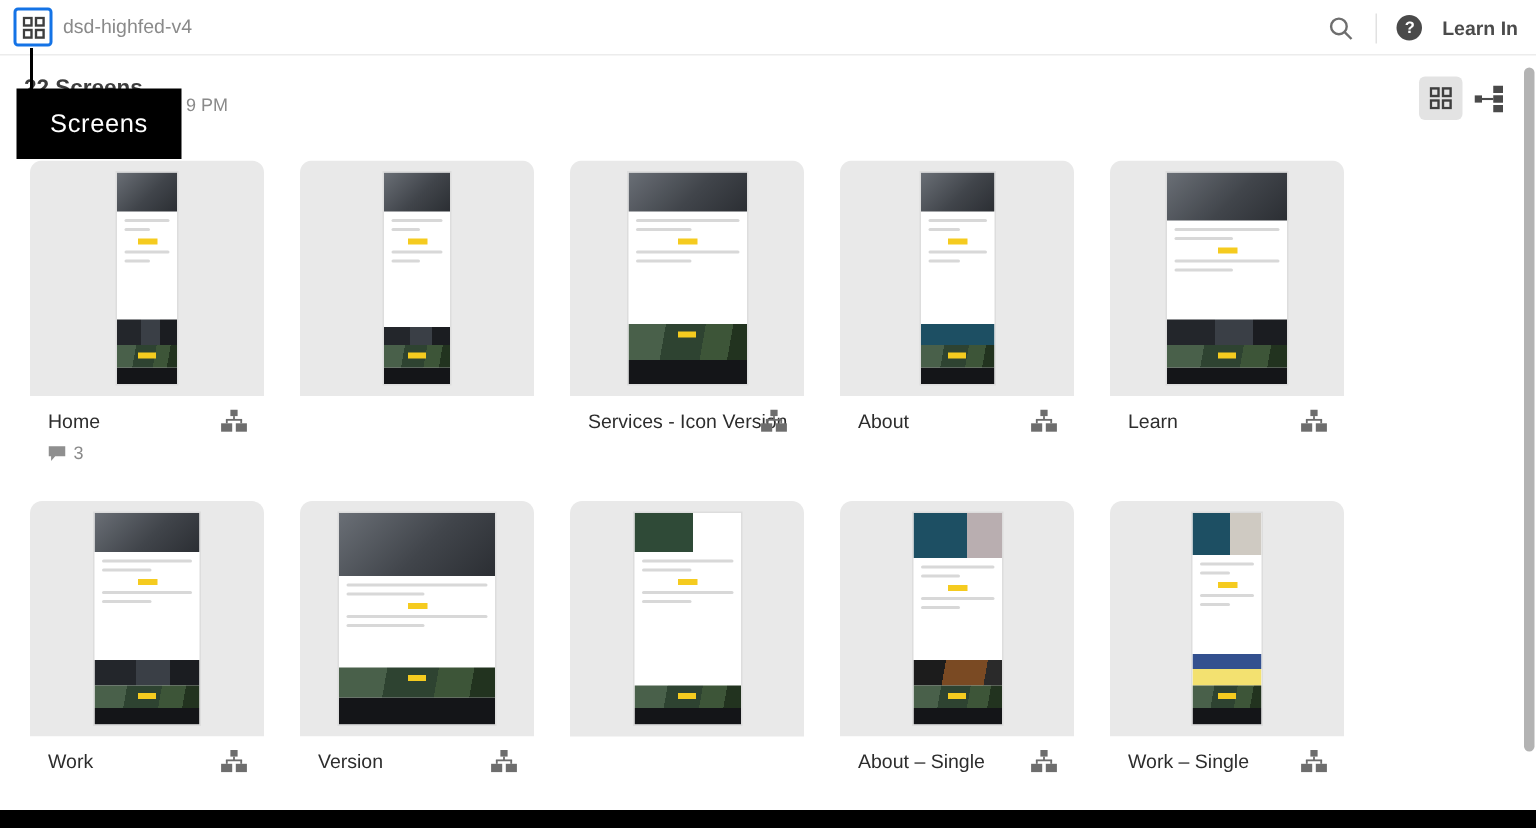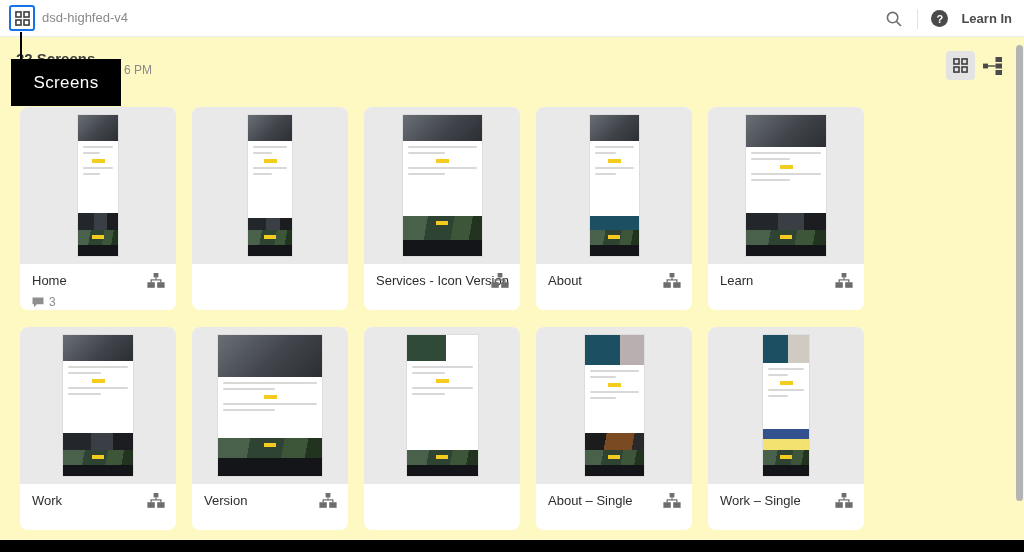--- a/index.html
+++ b/index.html
@@ -1,19 +1,19 @@
 <!DOCTYPE html>
 <html><head>
 <meta charset="utf-8">
 <style>
   * { box-sizing: border-box; }
   html,body { margin:0; padding:0; background:#ddd; }
   .screen {
     position:relative; width:1024px; height:552px; overflow:hidden;
-    background:#fef9c3; font-family:"Liberation Sans", sans-serif;
+    background:#ffffff; font-family:"Liberation Sans", sans-serif;
   }
 
   
   .header {
     position:absolute; top:0; left:0; right:0; height:37px;
     background:#ffffff; border-bottom:1px solid #ececec;
   }
   .overview-btn {
     position:absolute; left:9px; top:5px; width:26px; height:26px;
     border:2px solid #1473e6; border-radius:3px; background:#fff;
@@ -56,21 +56,21 @@
   }
   .tooltip {
     position:absolute; left:11px; top:59px; width:110px; height:47px; background:#000;
     color:#fff; font-size:17px; letter-spacing:.4px; z-index:6;
     display:flex; align-items:center; justify-content:center;
   }
 
   
   .grid {
     position:absolute; left:20px; top:107px;
-    display:grid; grid-template-columns:repeat(5,156px); column-gap:16px; row-gap:17px;
+    display:grid; grid-template-columns:repeat(5,156px); column-gap:16px; row-gap:17px;gap:24px;
   }
   .card {
     width:156px; height:203px; background:#fff; border-radius:8px; overflow:hidden;
     display:flex; flex-direction:column; cursor:pointer;
   }
   .thumb-area {
     height:157px; background:#e9e9e9; display:flex; align-items:center; justify-content:center;
   }
   .card-footer { flex:1; position:relative; background:#fff; padding:9px 12px 0 12px; }
   .card-label { font-size:13px; color:#2d2d2d; white-space:nowrap; }
@@ -162,21 +162,21 @@
       </div>
       <div class="header-divider"></div>
       <div class="help-btn">
         <span>?</span>
       </div>
       <div class="sign-in">Learn In</div>
     </div>
   </div>
 
   <div class="screens-count">22 Screens</div>
-  <div class="timestamp-frag">6 PM</div>
+  <div class="timestamp-frag">9 PM</div>
 
   <div class="view-toggles">
     <div class="toggle-btn active">
       <span style="line-height:0">
         <svg width="15" height="15" viewBox="0 0 16 16">
             <g fill="none" stroke="#3e3e3e" stroke-width="1.7">
           <rect x="1" y="1" width="5.4" height="5.4"></rect>
               <rect x="9.6" y="1" width="5.4" height="5.4"></rect>
           <rect x="1" y="9.6" width="5.4" height="5.4"></rect>
               <rect x="9.6" y="9.6" width="5.4" height="5.4"></rect>

